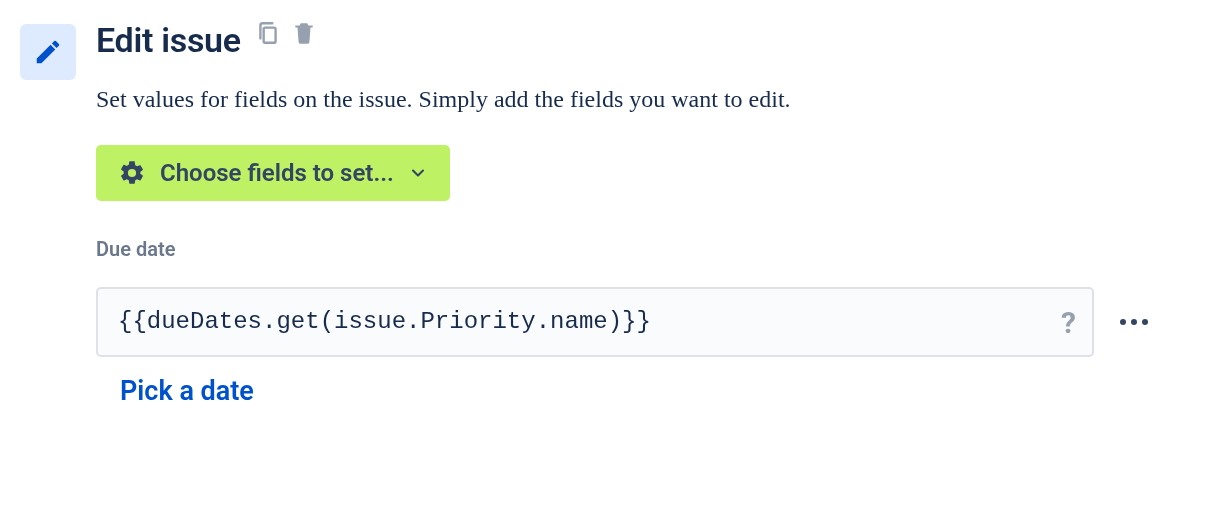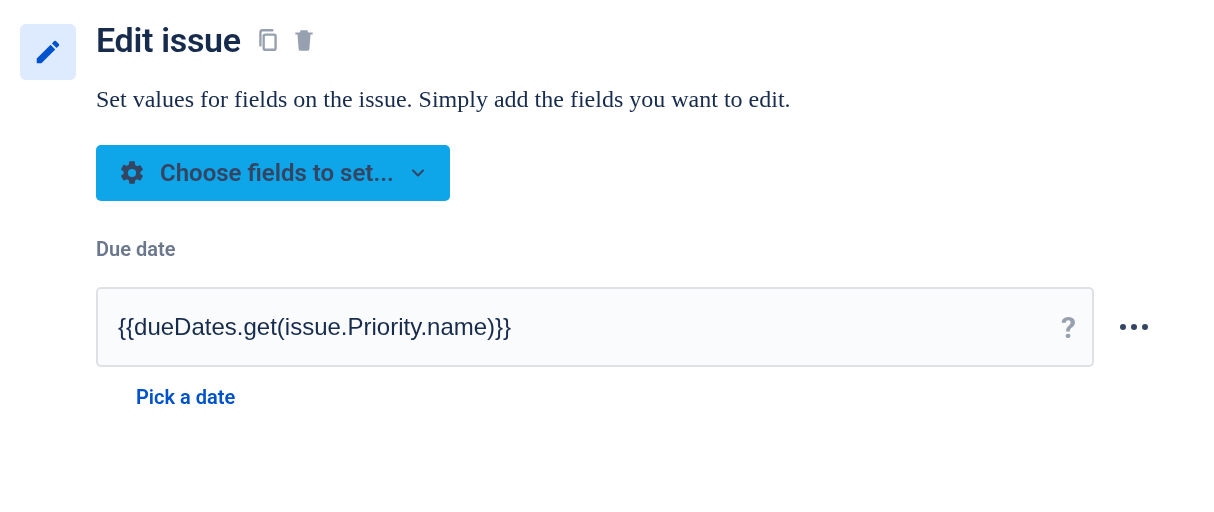--- a/index.html
+++ b/index.html
@@ -26,21 +26,21 @@
     justify-content: center;
     flex-shrink: 0;
     margin-top: 4px;
   }
   .content {
     flex: 1;
     max-width: 1060px;
   }
   .title-row {
     display: flex;
-    align-items: center;
+    align-items: flex-start;
     gap: 14px;
     margin-bottom: 22px;
   }
   .title {
     font-size: 34px;
     font-weight: 600;
     color: #172B4D;
     letter-spacing: -0.3px;
   }
   .title-actions {
@@ -56,21 +56,21 @@
     font-family: Liberation Serif, serif;
   }
   .link {
     color: #0052CC;
     cursor: pointer;
   }
   .field-selector {
     display: inline-flex;
     align-items: center;
     gap: 14px;
-    background: #0ea5e9;
+    background: #bef264;
     border-radius: 5px;
     padding: 14px 22px;
     margin-top: 4px;
     margin-bottom: 36px;
     cursor: pointer;
   }
   .field-selector-label {
     font-size: 24px;
     font-weight: 600;
     color: #344563;
@@ -86,28 +86,28 @@
     align-items: center;
     gap: 18px;
   }
   .input-wrap {
     position: relative;
     flex: 1;
     max-width: 1000px;
   }
   .text-input {
     width: 100%;
-    height: 80px;
+    height: 70px;
     border: 2px solid #DFE1E6;
     border-radius: 5px;
     background: #FAFBFC;
     font-size: 24px;
     color: #172B4D;
     padding: 0 60px 0 20px;
-    font-family: Liberation Sans, sans-serif;
+    font-family: Liberation Mono, monospace;
   }
   .help-icon {
     position: absolute;
     right: 18px;
     top: 50%;
     transform: translateY(-50%);
     font-size: 30px;
     font-weight: 700;
     color: #97A0AF;
     cursor: pointer;
@@ -119,25 +119,25 @@
     cursor: pointer;
     padding: 8px;
   }
   .dot {
     width: 6px;
     height: 6px;
     background: #344563;
     border-radius: 50%;
   }
   .pick-date {
-    font-size: 20px;
+    font-size: 27px;
     font-weight: 600;
     color: #0052CC;
     margin-top: 18px;
-    margin-left: 40px;
+    margin-left: 24px;
     cursor: pointer;
     display: inline-block;
   }
   svg { display: block; }
 </style>
 </head>
 <body>
 
 <div class="container">
   <div class="icon-box">

